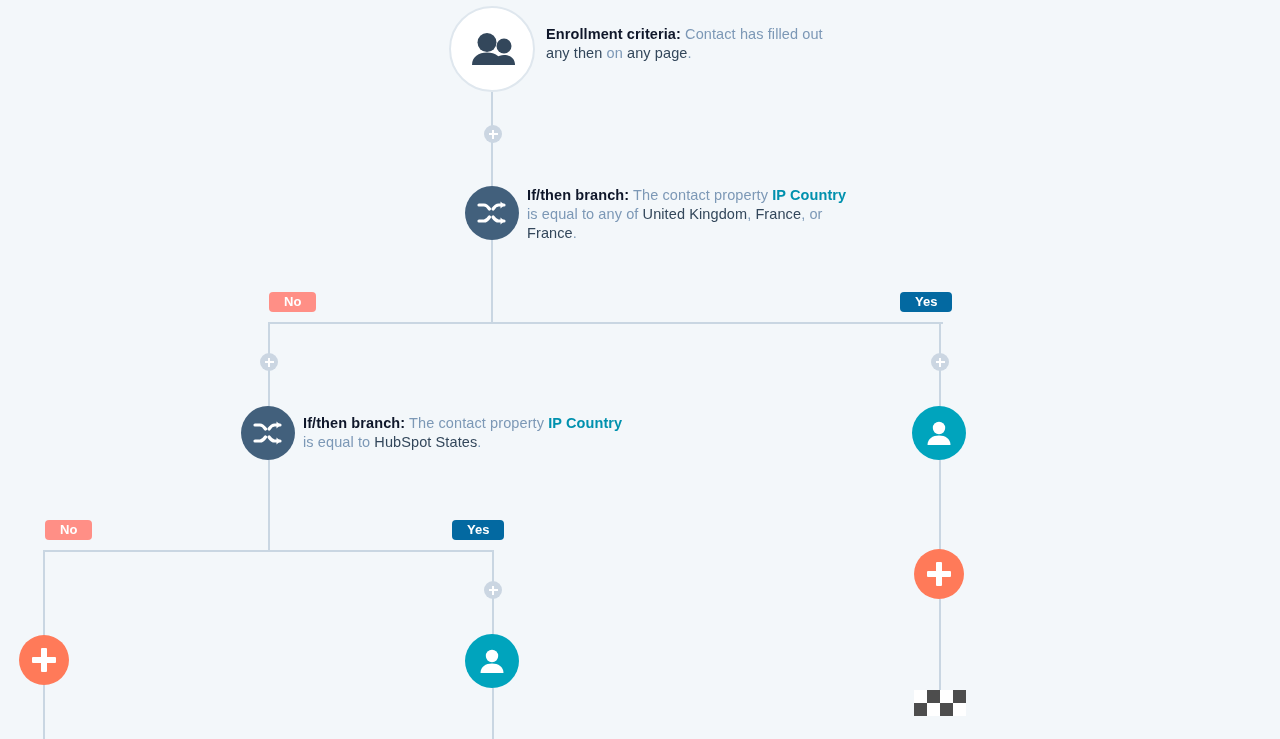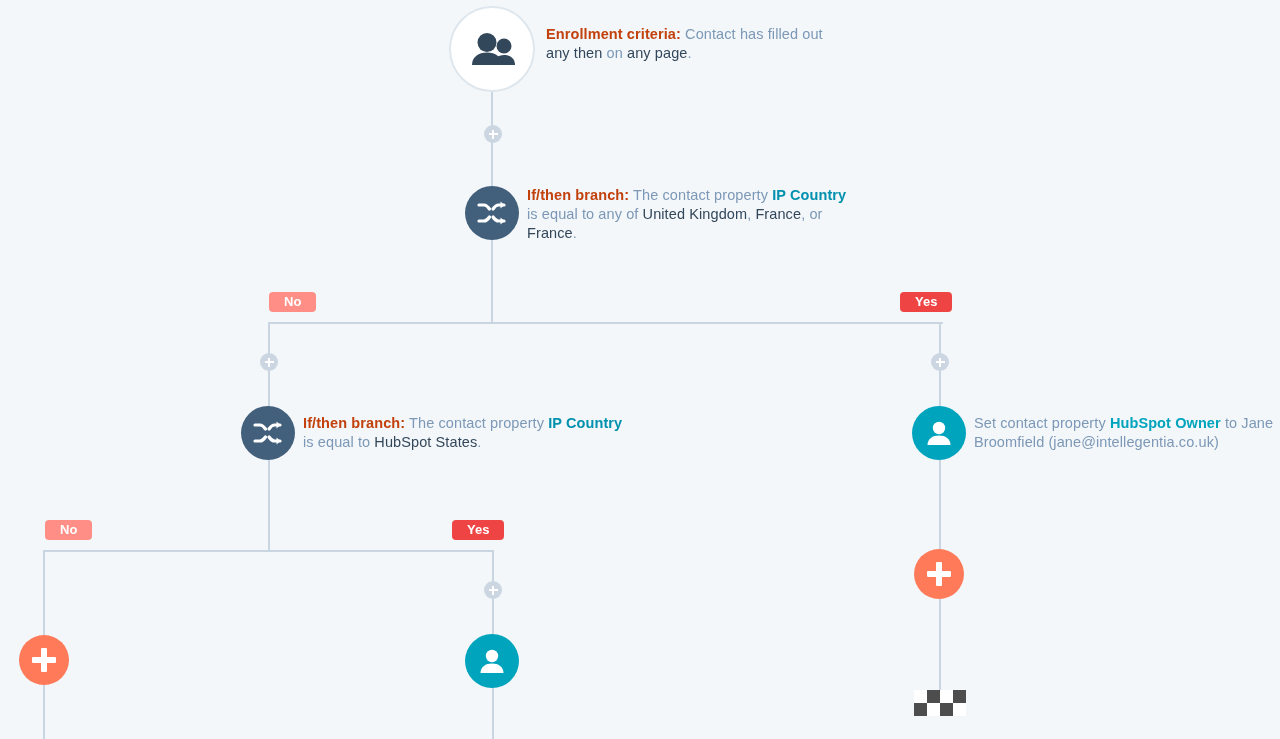--- a/index.html
+++ b/index.html
@@ -93,41 +93,41 @@
   .big-plus::after  { width: 6px; height: 24px; }
 
   
   .label {
     position: absolute;
     font-size: 14.5px;
     line-height: 19px;
     color: #7c98b6;
     letter-spacing: 0.1px;
   }
-  .label b { color: #c2410c; font-weight: 700; margin-top: 12px; }
+  .label b { color: #0f172a; font-weight: 700; margin-top: 12px; }
   .label .dark { color: #33475b; font-weight: 400; }
   .label .link { color: #0091ae; font-weight: bold; }
   .label .owner { color: #00a4bd; font-weight: 700; }
 
   
   .pill {
     position: absolute;
     height: 20px;
     padding: 0 15px;
     border-radius: 4px;
     font-size: 13px;
     font-weight: 700;
     line-height: 20px;
     color: #ffffff;
     text-align: center;
     box-sizing: border-box;
     white-space: nowrap;
   }
   .pill-no  { background: #ff8f86; }
-  .pill-yes { background: #ef4444; }
+  .pill-yes { background: #0369a1; }
 
   
   .finish {
     position: absolute;
     width: 52px;
     height: 26px;
     display: grid;
     grid-template-columns: repeat(4, 13px);
     grid-template-rows: repeat(2, 13px);
   }
@@ -223,23 +223,20 @@
   <div class="pill pill-no" style="left:45px;  top:520px;">No</div>
   <div class="pill pill-yes" style="left:452px; top:520px;">Yes</div>
 
   <div class="node node-owner" style="left:912px; top:406px;">
     <span>
       <svg width="26" height="26" viewBox="0 0 26 26" fill="#ffffff">
         <circle cx="13" cy="8" r="6.2"></circle>
         <path d="M1.5 25c0-6.4 5.2-9.6 11.5-9.6S24.5 18.6 24.5 25z"></path>
       </svg>
     </span>
-  </div>
-  <div class="label" style="left:974px; top:414px; width:300px;">
-    <span>Set contact property </span><span class="owner">HubSpot Owner</span><span> to Jane Broomfield (jane@intellegentia.co.uk)</span>
   </div>
 
   <div class="node node-plus big-plus" style="left:914px; top:549px;"></div>
 
   <div class="finish" style="left:914px; top:690px;">
     <i class="w"></i>
       <i class="d"></i>
       <i class="w"></i>
       <i class="d"></i>
     <i class="d"></i>

